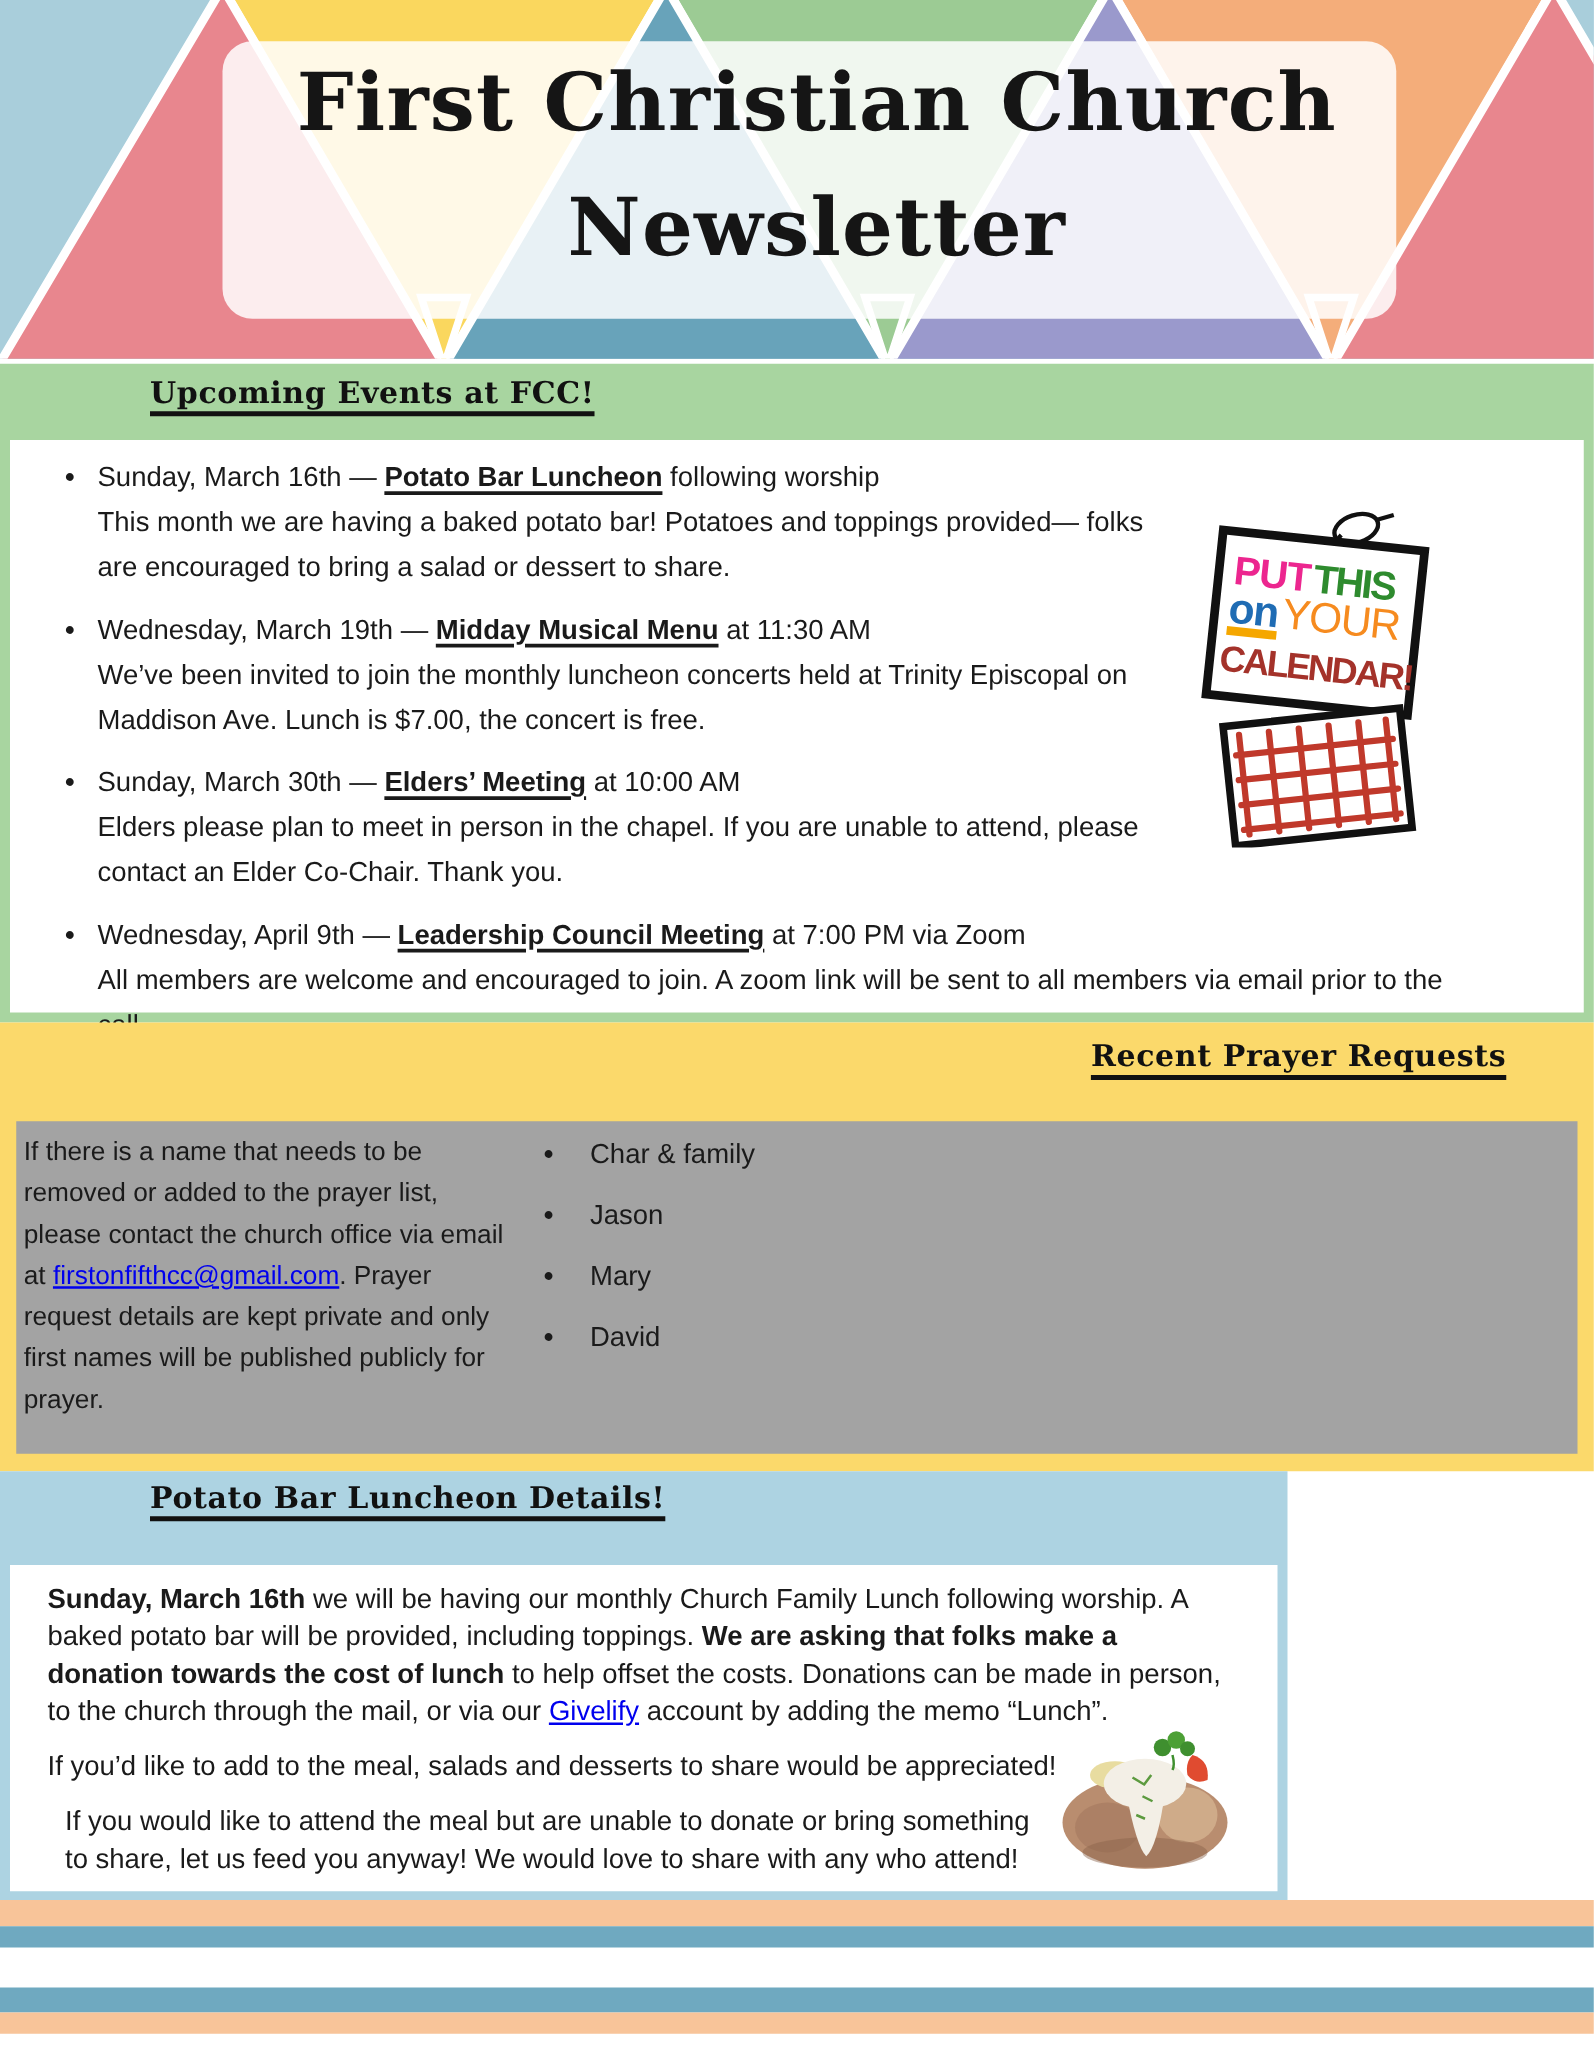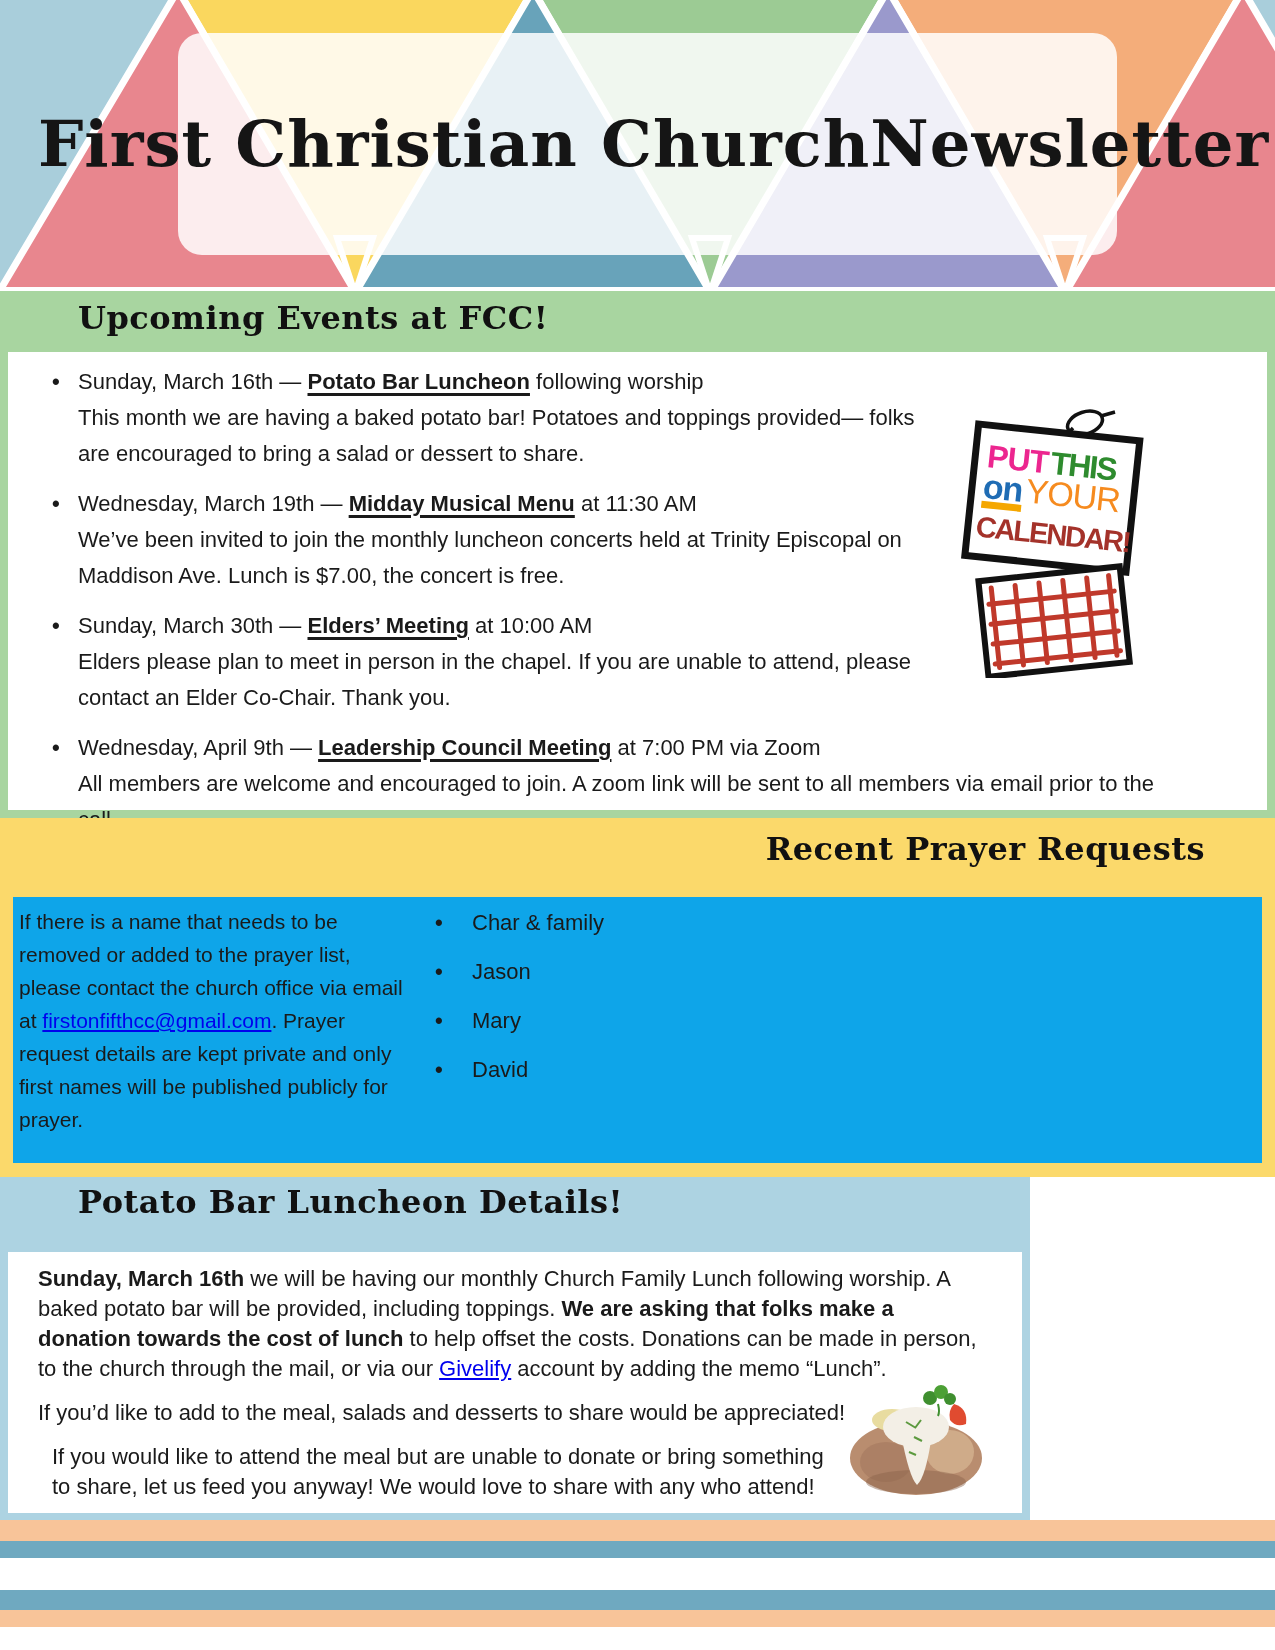--- a/index.html
+++ b/index.html
@@ -6,31 +6,31 @@
   body{
     width:1275px;height:1650px;position:relative;background:#ffffff;
     font-family:"Liberation Sans", sans-serif;color:#1a1a1a;overflow:hidden;
   }
   
   .header{position:absolute;top:0;left:0;width:1275px;height:287px;background:#a9cedb;}
   .header svg{position:absolute;top:0;left:0;}
   .title-card{
     position:absolute;left:178px;top:33px;width:927px;height:222px;
     background:rgba(255,255,255,0.85);border-radius:24px;
-    display:flex;align-items:center;justify-content:center;padding-left:12px;
+    display:flex;flex-direction:column;align-items:center;justify-content:flex-start;padding-left:12px;
   }
   .title-line{
     font-family:"DejaVu Serif", serif;font-weight:700;font-size:64px;line-height:100px;
     color:#151515;letter-spacing:1px;white-space:nowrap;
   }
   
   .slab-heading{
-    font-family:"DejaVu Serif", serif;font-weight:700;font-size:32px;color:#111;
-    text-decoration-thickness:4px;text-underline-offset:7px;
-    letter-spacing:0.5px;white-space:nowrap;
+    font-family:"DejaVu Serif", serif;font-weight:700;font-size:24px;color:#111;
+    text-decoration:underline;text-decoration-thickness:4px;text-underline-offset:7px;
+    letter-spacing:0.5px;white-space:nowrap;margin-left:42px;
   }
   
   .section-events{position:absolute;top:291px;left:0;width:1275px;height:527px;background:#a8d5a0;}
   .section-events .slab-heading{position:absolute;top:8px;left:78px;}
   .events-body{
     position:absolute;left:8px;right:8px;top:61px;bottom:8px;background:#ffffff;
     padding:12px 20px 0 20px;box-sizing:border-box;
   }
   ul.events-list{list-style:none;margin:0;padding:0;}
   ul.events-list li{
@@ -43,21 +43,21 @@
   }
   .evt-head b{font-weight:normal;}
   .evt-name{font-weight:bold;text-decoration:underline;text-decoration-thickness:2.5px;text-underline-offset:4px;}
   .evt-desc{display:block;}
   
   .calendar-clipart{position:absolute;top:115px;right:128px;width:192px;height:272px;}
   
   .section-prayer{position:absolute;top:818px;left:0;width:1275px;height:359px;background:#fbd96b;}
   .section-prayer .slab-heading{position:absolute;top:12px;right:70px;}
   .prayer-body{
-    position:absolute;left:13px;right:13px;top:79px;bottom:14px;background:#0ea5e9;
+    position:absolute;left:13px;right:13px;top:79px;bottom:14px;background:#a3a3a3;
     box-sizing:border-box;padding:8px 0 16px 6px;
   }
   .prayer-intro{width:392px;font-size:21px;line-height:33px;}
   .prayer-intro a, .link{color:#0000ee;text-decoration:underline;}
   ul.prayer-names{list-style:none;position:absolute;left:422px;top:12px;margin:0;padding:0;}
   ul.prayer-names li{
     position:relative;padding-left:37px;font-size:22px;line-height:27px;margin-bottom:22px;
   }
   ul.prayer-names li::before{content:"•";position:absolute;left:0;top:0;font-weight:bold;}
   

